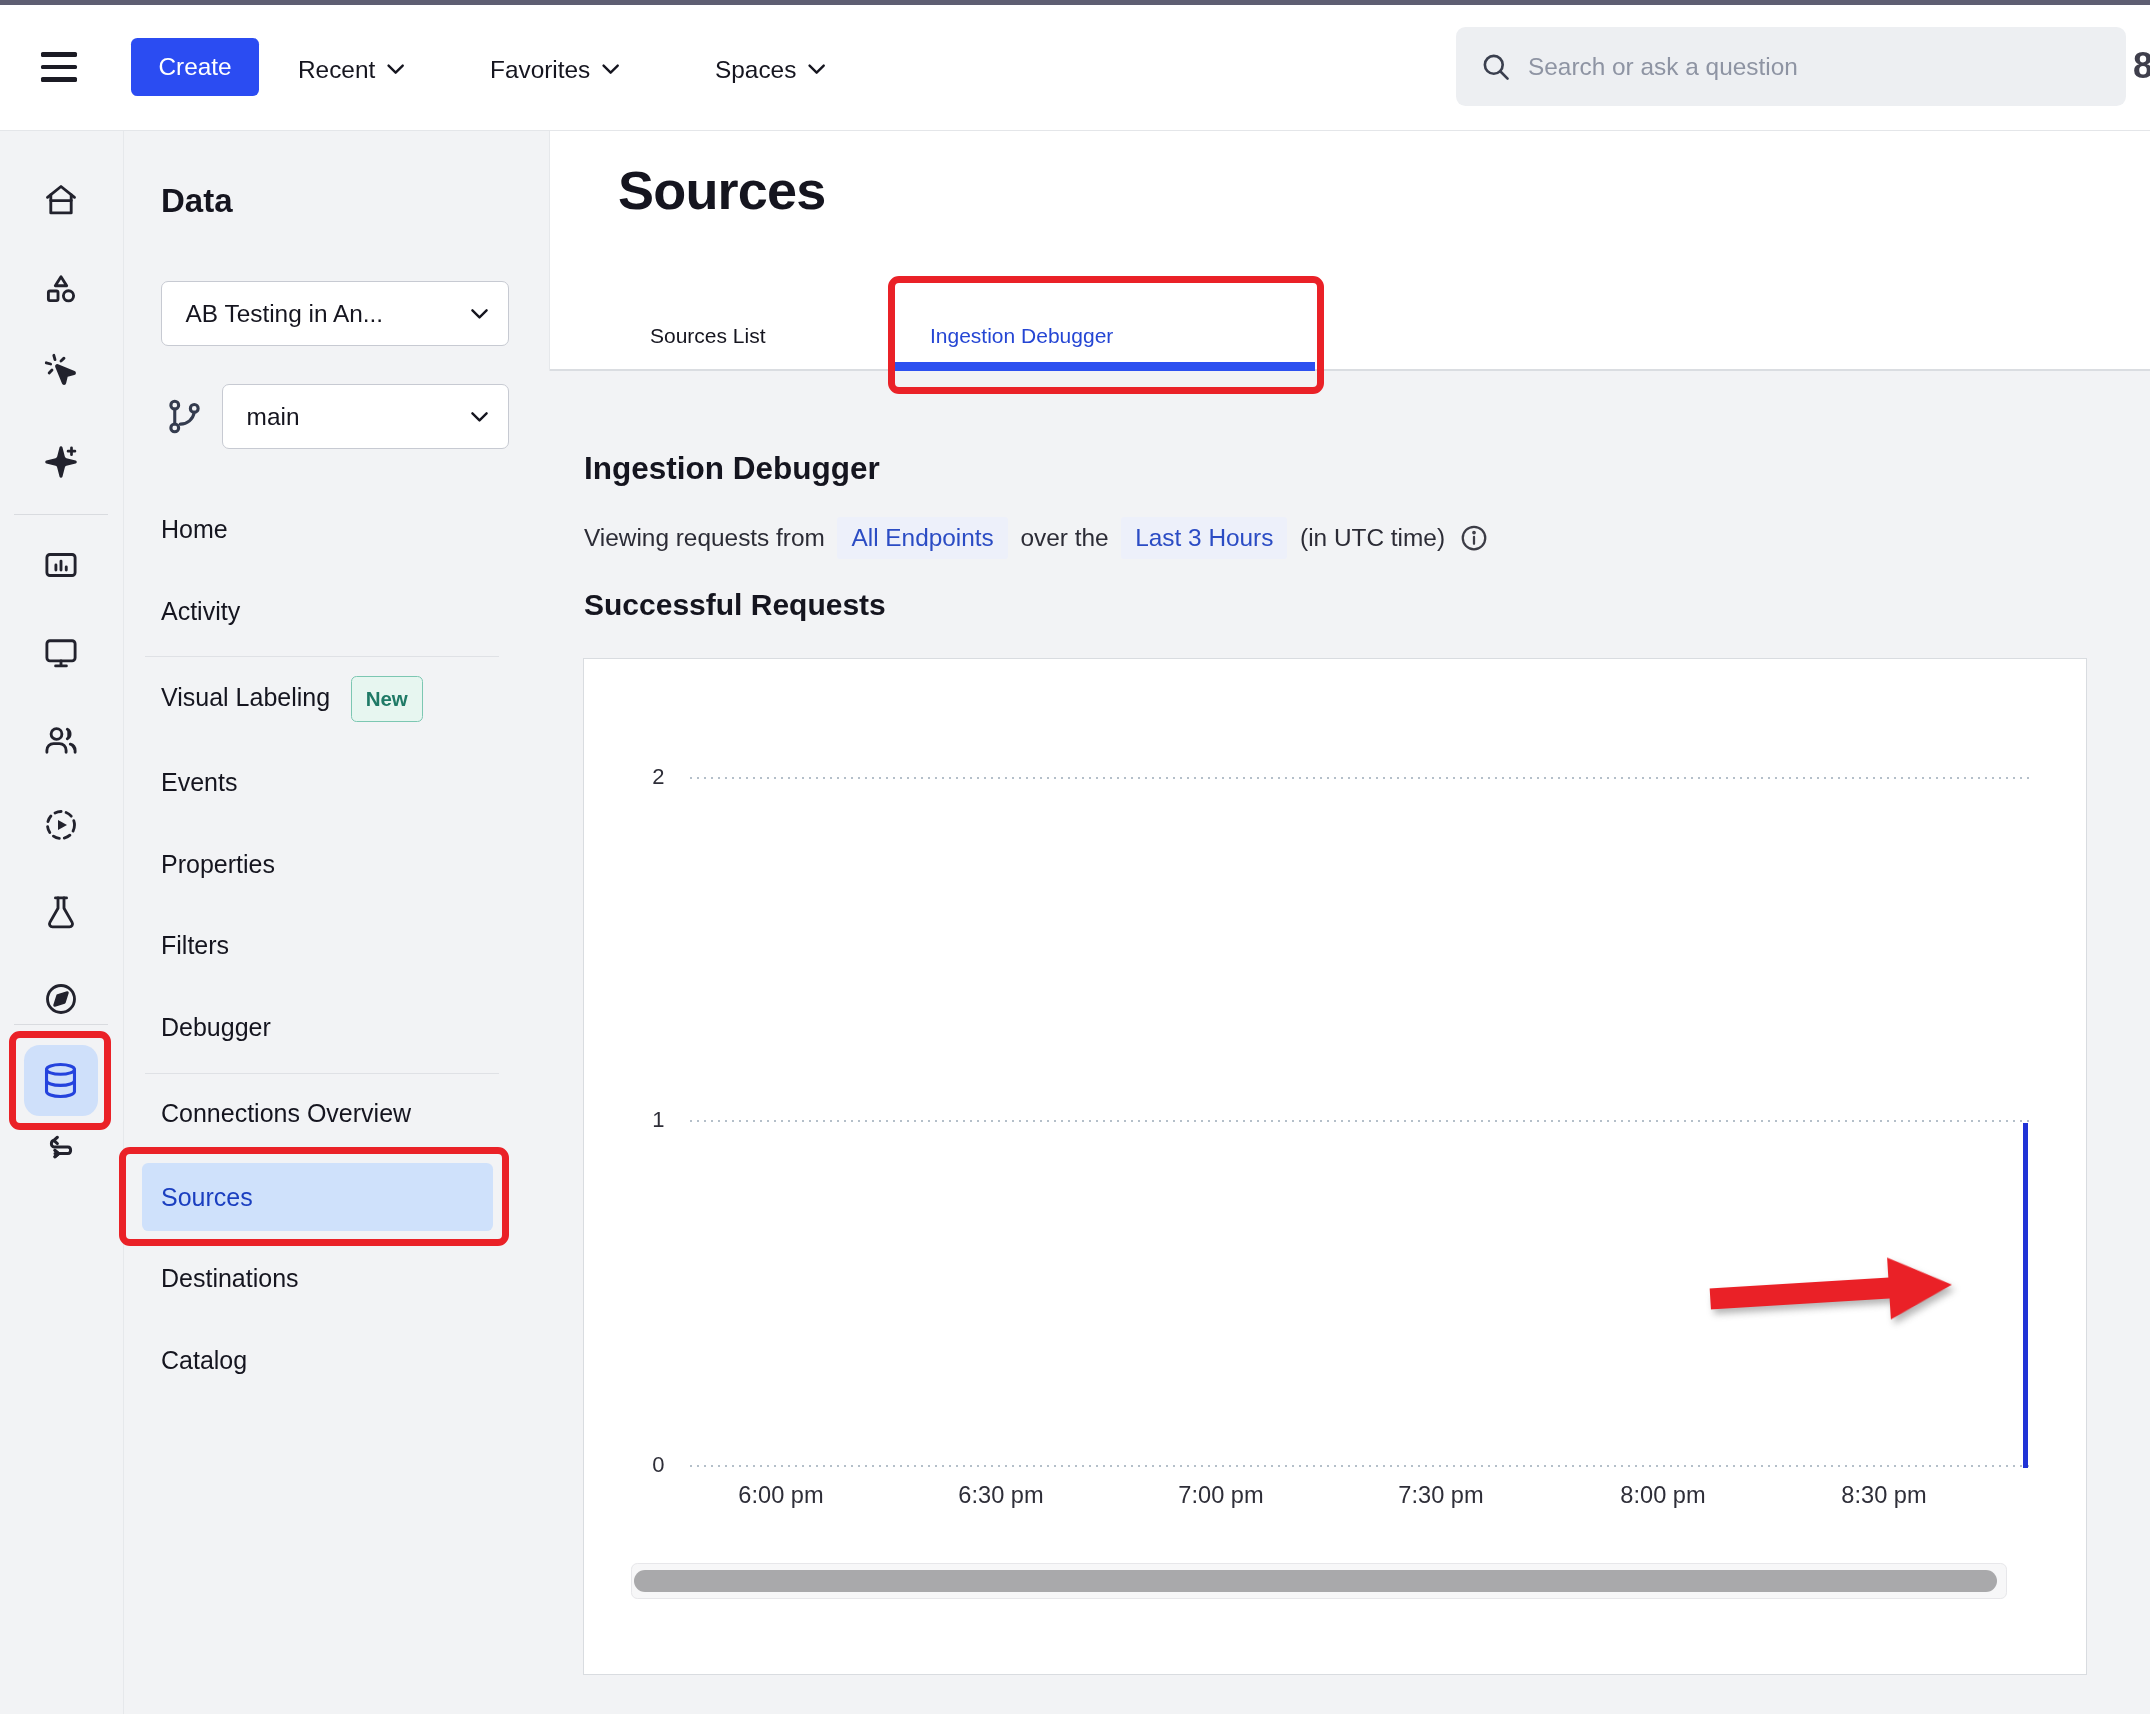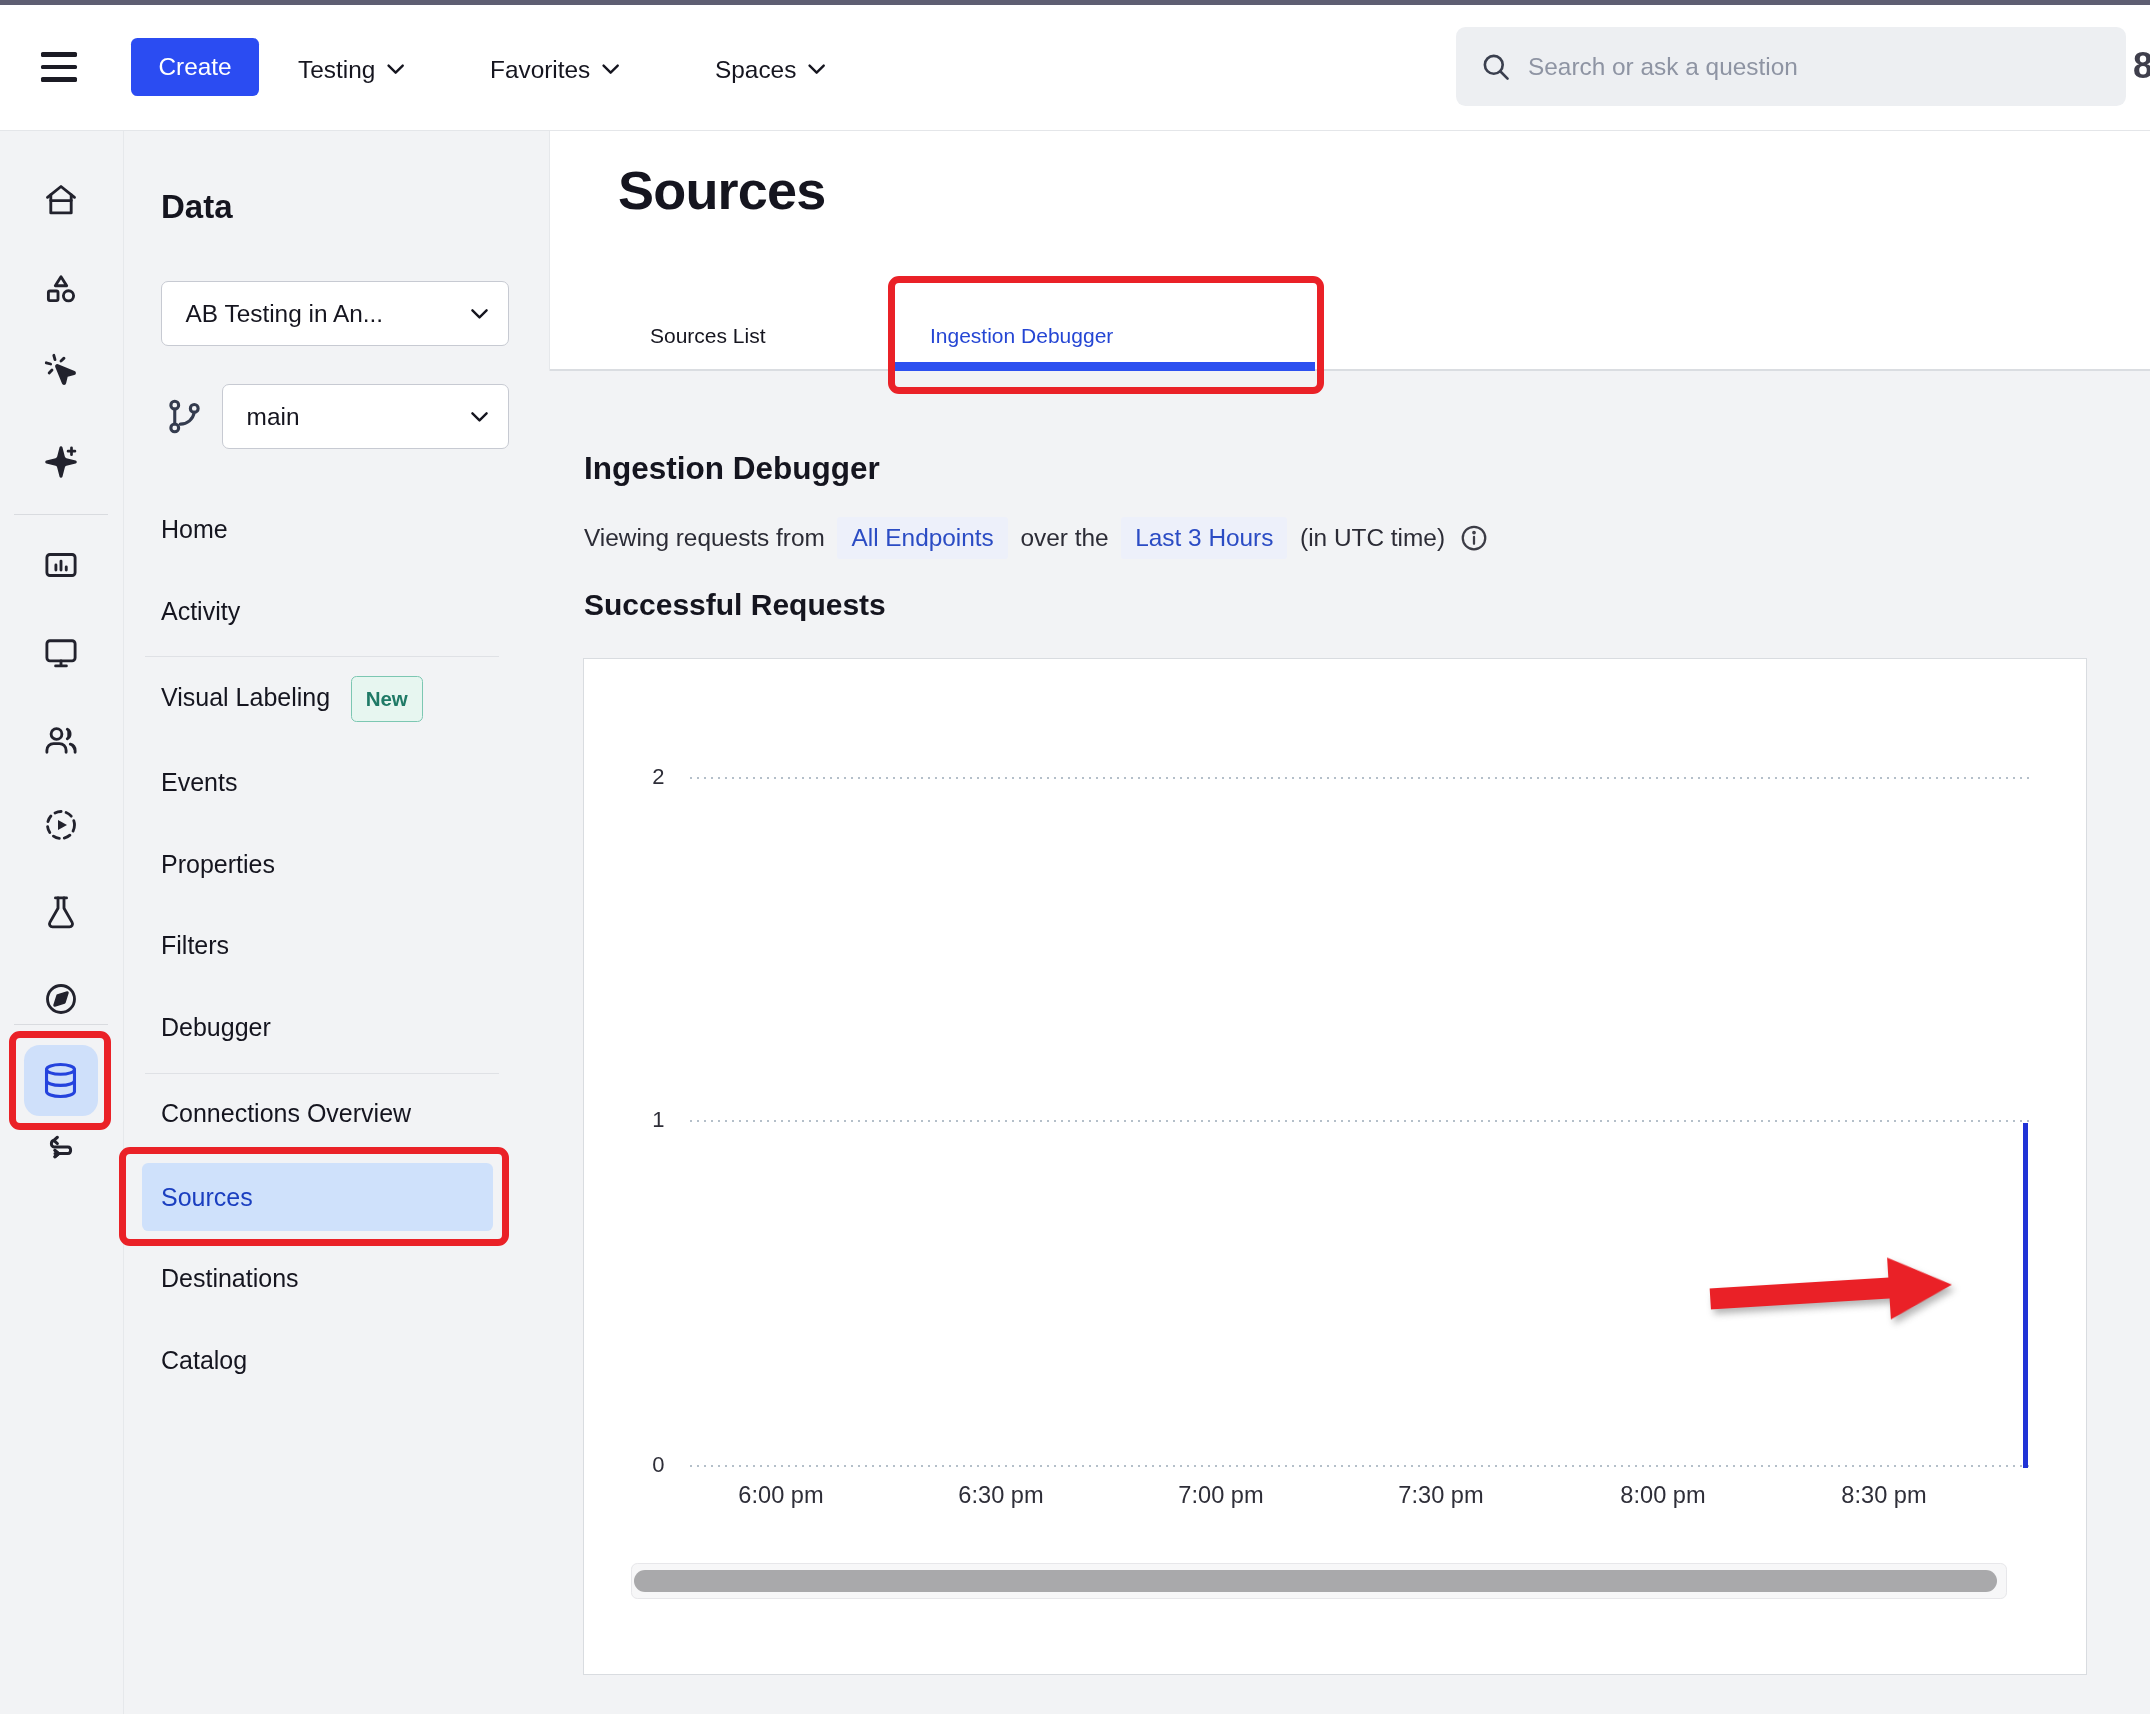--- a/index.html
+++ b/index.html
@@ -29,21 +29,21 @@
   .rail { position:absolute; left:0; top:131px; width:124px; height:1584px; background:#f2f3f5; border-right:1.6px solid #e6e8eb; }
   .rail-icon { position:absolute; left:43px; width:36px; height:36px; color:#22222d; cursor:pointer; }
   .rail-divider { position:absolute; left:14px; width:94px; height:0.8px; background:#d9dbdf; }
   .db-active-bg { position:absolute; left:23.6px; top:914px; width:74px; height:71px; background:#cfe0fa; border-radius:15.7px; }
   .db-icon { position:absolute; left:41px; top:930px; width:39px; height:39px; color:#2443dd; cursor:pointer; }
   .red-box { position:absolute; border:7px solid #ea2127; border-radius:11px; z-index:25; pointer-events:none; }
   .redbox-rail { left:9.4px; top:900px; width:102px; height:99px; }
 
   
   .sidebar { position:absolute; left:124px; top:131px; width:425px; height:1584px; background:#f2f3f5; }
-  .sb-title { position:absolute; left:37px; top:57px; font-size:33px; font-weight:700; color:#15151f; }
+  .sb-title { position:absolute; left:37px; top:51px; font-size:33px; font-weight:700; color:#15151f; }
   .sb-select { position:absolute; background:#fff; border:1.6px solid #c7cad2; border-radius:7px; display:flex; align-items:center; justify-content:space-between; padding:0 19px 0 23.6px; font-size:24.4px; color:#15151f; cursor:pointer;text-align:right; }
   .sb-proj { left:37px; top:150px; width:348px; height:65px; }
   .sb-branch { left:98px; top:253px; width:287px; height:65px; }
   .branch-icon { position:absolute; left:41px; top:266px; width:39px; height:39px; color:#343b4e; }
   .nav-item { position:absolute; left:37px; height:63px; line-height:63px; font-size:25px; color:#15151f; cursor:pointer; white-space:nowrap; }
   .sb-divider { position:absolute; left:20.5px; width:354px; height:0.8px; background:#dfe1e5; }
   .new-badge { display:inline-block; margin-left:20.5px; padding:10px 14px; font-size:20.5px; font-weight:700; color:#1f7a66; background:#e7f6f0; border:1.6px solid #7cc7b2; border-radius:5.5px; line-height:normal; vertical-align:middle; }
   .active-row { position:absolute; left:18px; top:1032px; width:351px; height:68px; background:#cfe1fb; border-radius:6.3px; cursor:pointer; }
   .active-row span { position:absolute; left:19px; top:0; height:68px; line-height:68px; font-size:25px; color:#1b3fc0; }
   .redbox-sources { left:-4.7px; top:1016px; width:390px; height:99px; }
@@ -87,21 +87,21 @@
 
   <div class="header">
     <div class="hamburger">
         <span></span>
         <span></span>
         <span></span>
       </div>
     <button class="create-btn">Create</button>
 
     <div class="top-menu menu-recent">
-      <span>Testing</span>
+      <span>Recent</span>
       <span class="chev">
         <svg width="17.3" height="11" viewBox="0 0 22 14">
             <polyline points="2,2 11,11 20,2" fill="none" stroke="#15151f" stroke-width="3" stroke-linecap="round" stroke-linejoin="round"></polyline>
           </svg>
       </span>
     </div>
     <div class="top-menu menu-favorites">
       <span>Favorites</span>
       <span class="chev">
         <svg width="17.3" height="11" viewBox="0 0 22 14">

